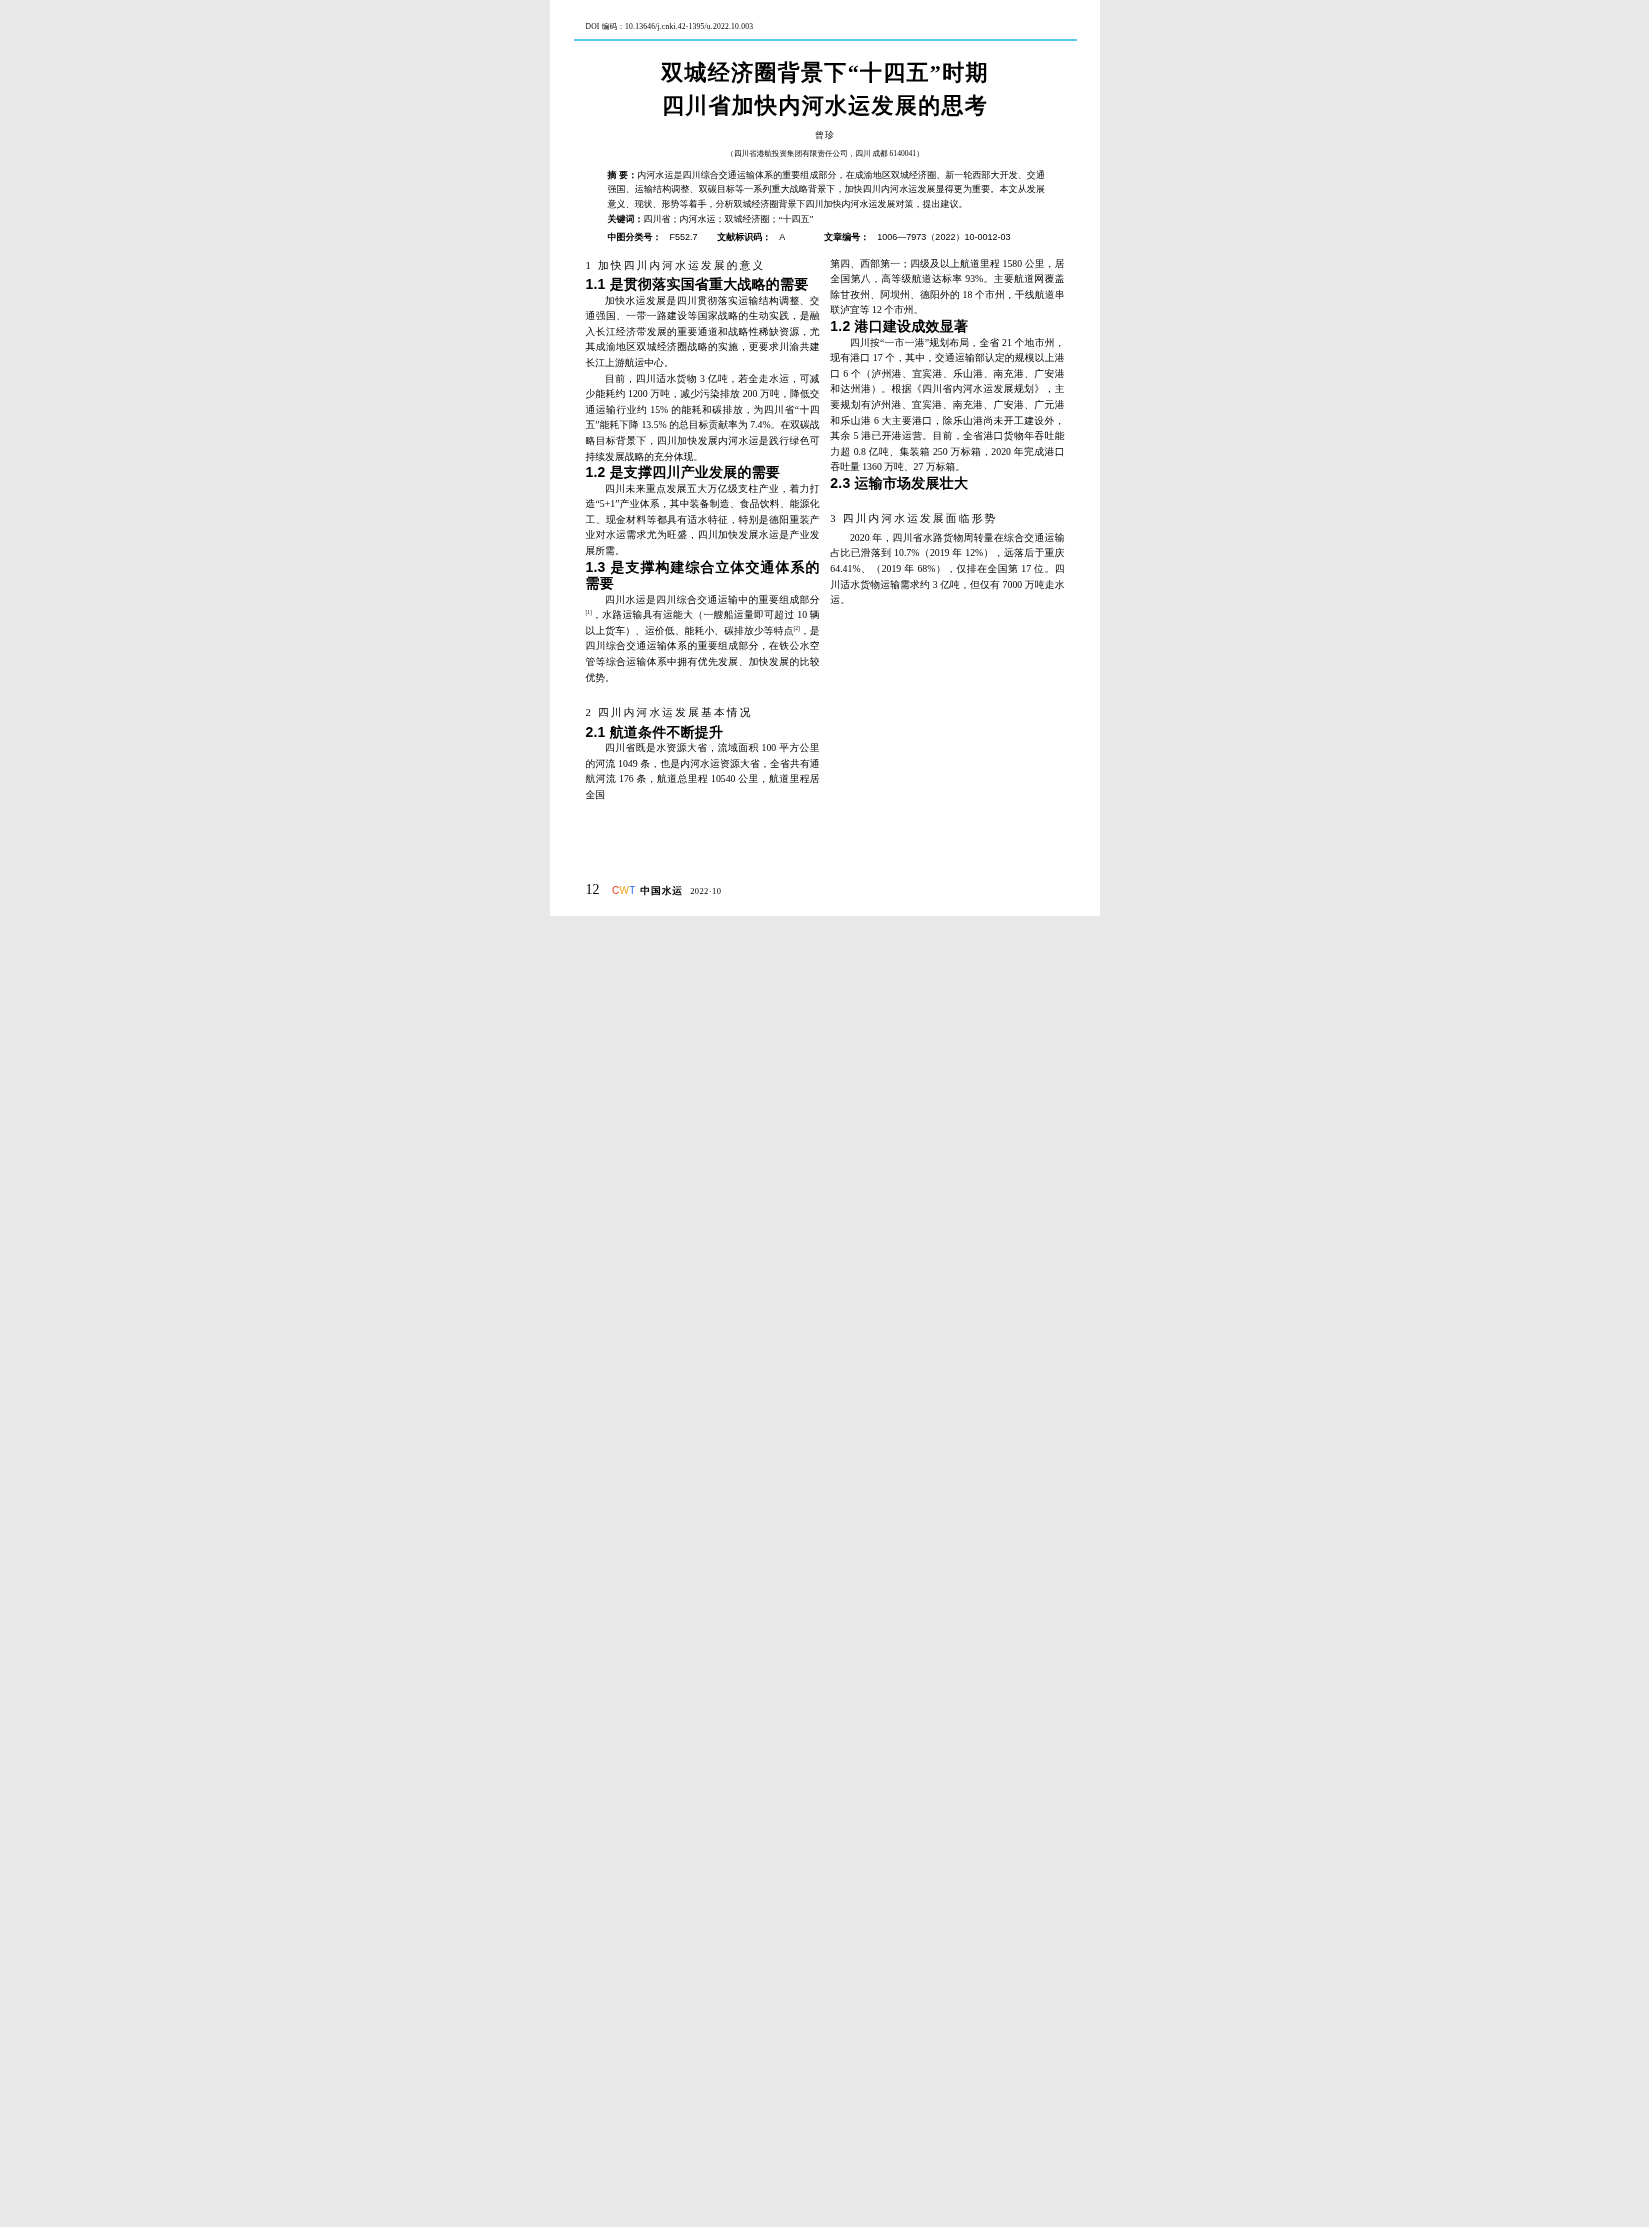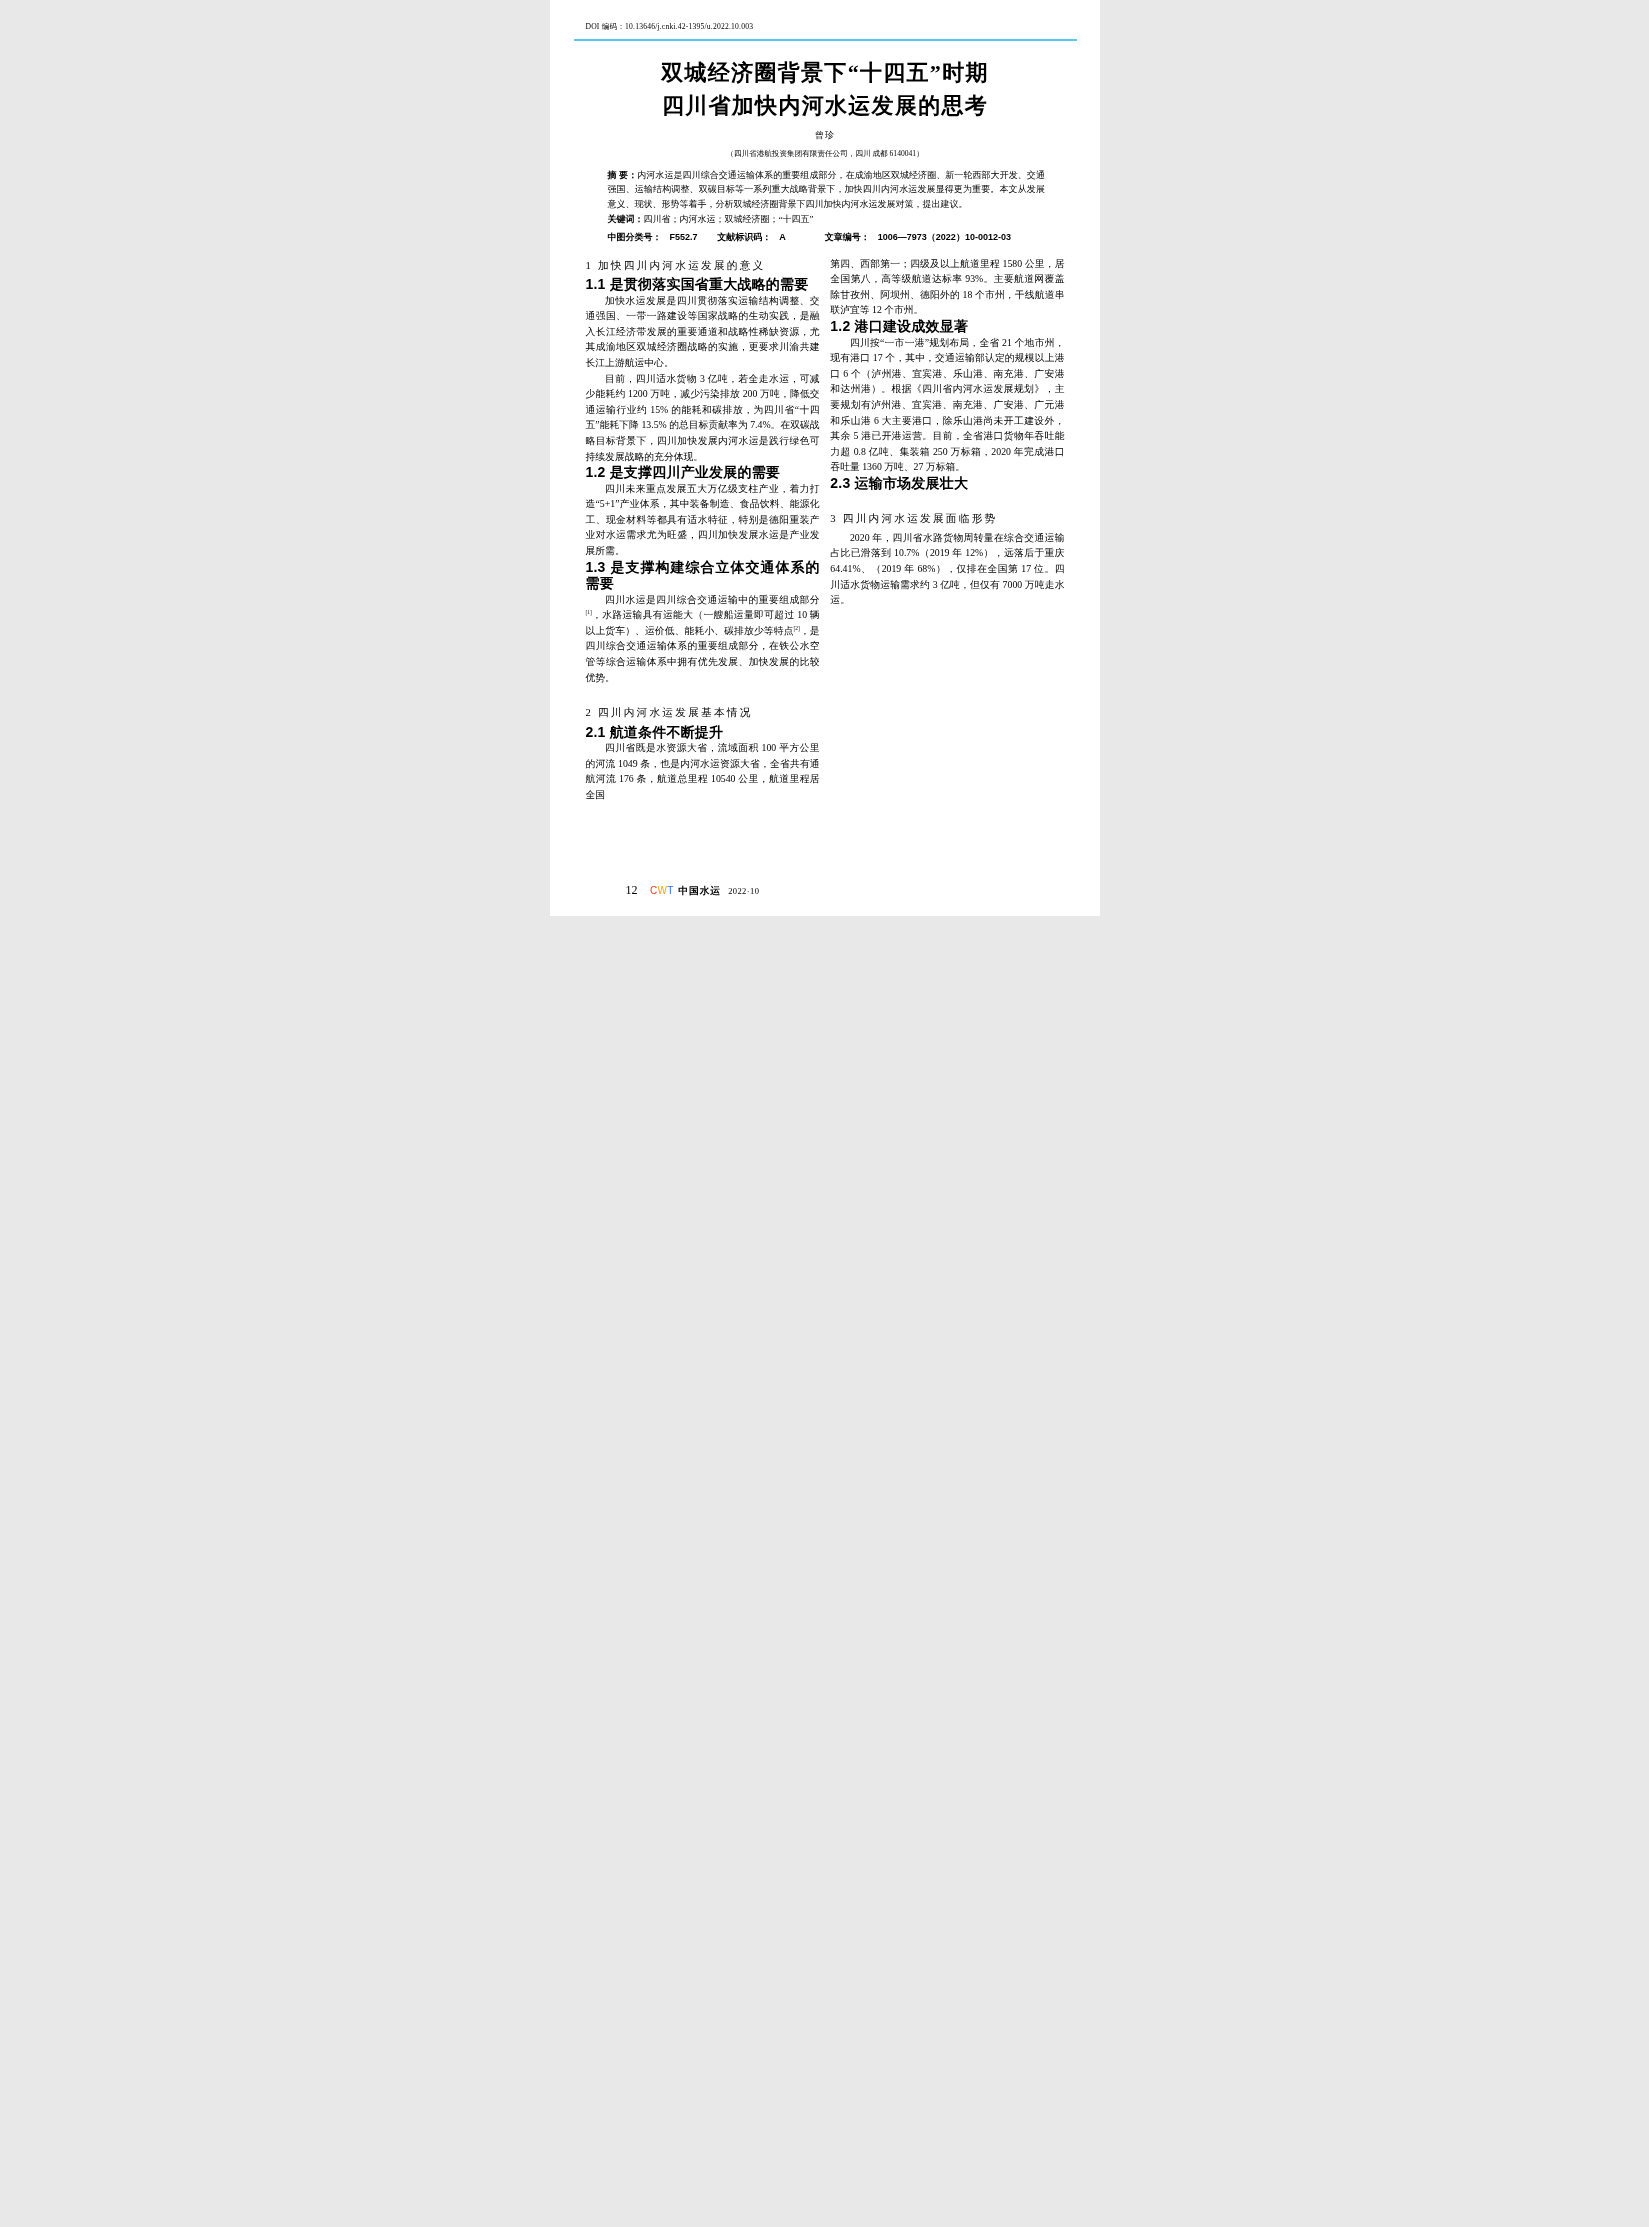--- a/index.html
+++ b/index.html
@@ -54,21 +54,21 @@
   .meta-label{
     font-family:"Liberation Sans","DejaVu Sans",sans-serif;
     font-weight:700;
   }
   .clc-row{
     margin-top:3.6px;
     font-family:"Liberation Sans","DejaVu Sans",sans-serif;
     font-size:9px;
   }
   .clc-row .lbl{font-weight:700;}
-  .clc-row .val{font-weight:700;padding-left:8px;}
+  .clc-row .val{font-weight:400;padding-left:8px;}
   .clc-row .sp{display:inline-block;width:19.6px;}
   .cols{
     display:flex;
     gap:10.7px;
     margin-top:11px;
   }
   .col{
     flex:1;
     min-width:0;
     font-size:9.8px;
@@ -102,21 +102,21 @@
   }
   .footer{
     position:absolute;
     left:36px;
     bottom:18px;
     display:flex;
     align-items:baseline;
     gap:7.1px;
     white-space:nowrap;
   }
-  .page-num{font-size:12px;margin-left:40px;}
+  .page-num{font-size:14px;}
   .logo{
     font-family:"Liberation Sans","DejaVu Sans",sans-serif;
     font-weight:400;
     font-size:10px;
     letter-spacing:0.4px;
     margin-left:5.3px;
   }
   .logo .c{color:#e8391f;}
   .logo .w{color:#f5a21b;}
   .logo .t{color:#2b6bf3;}

